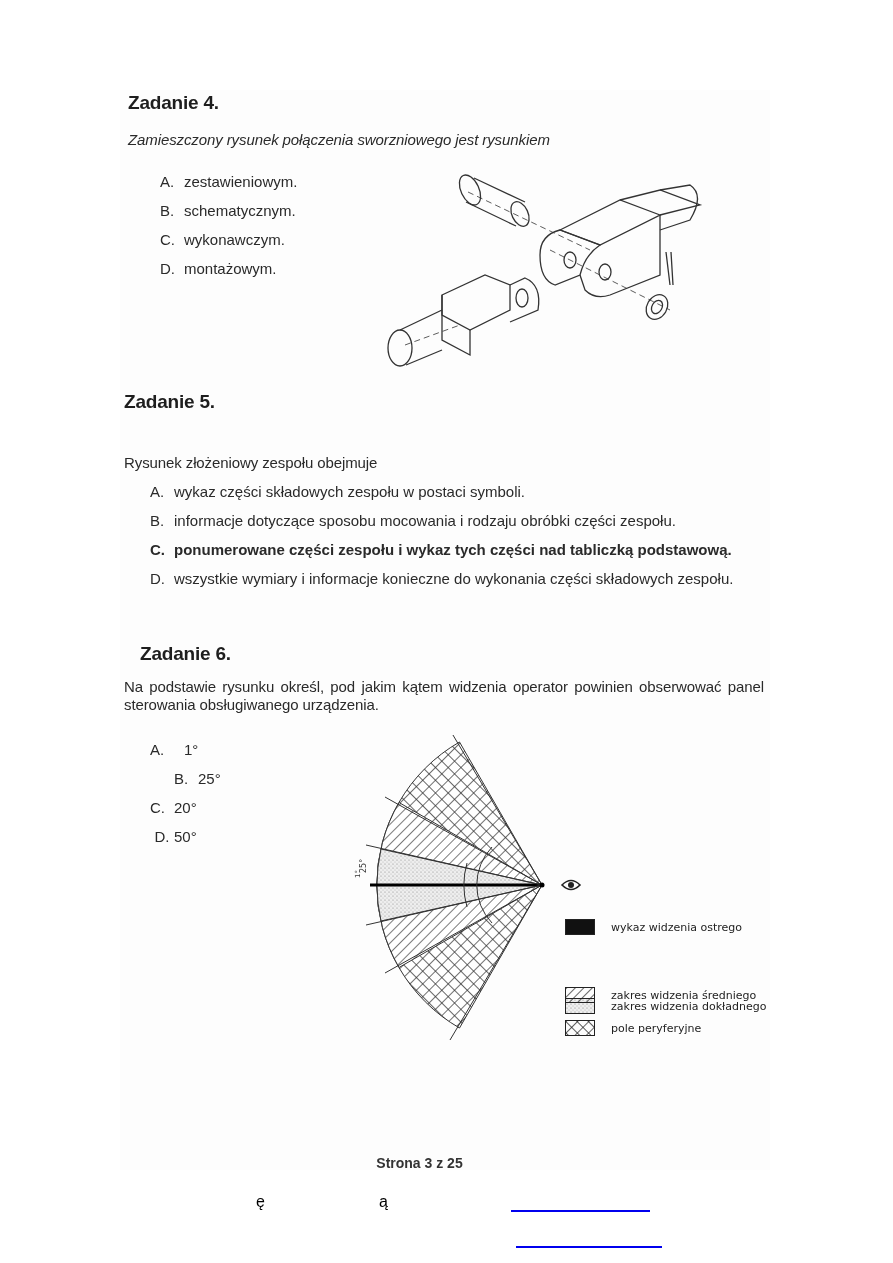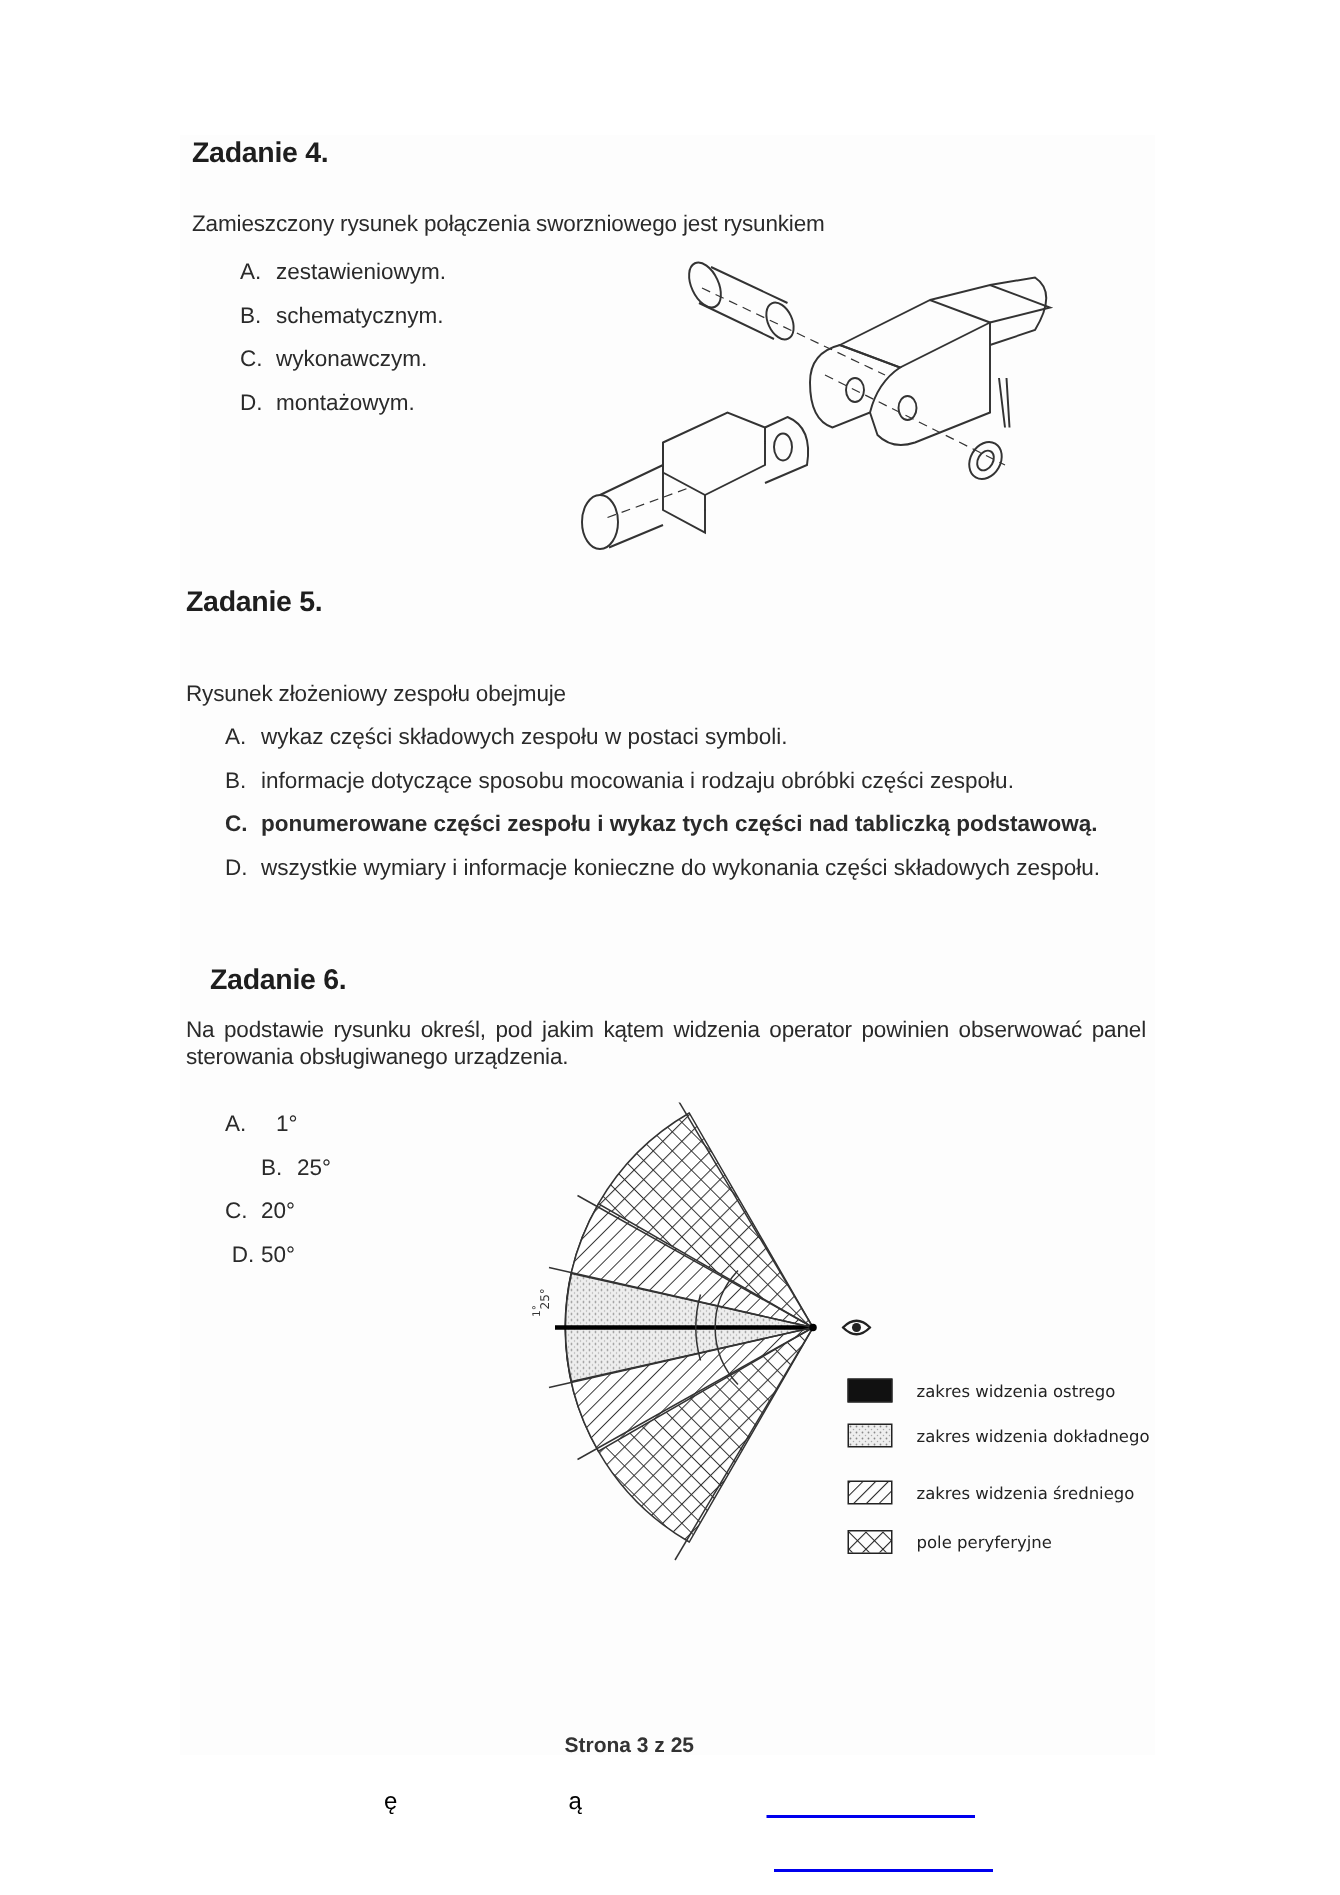--- a/index.html
+++ b/index.html
@@ -16,21 +16,21 @@
   .footer-page{position:absolute;left:0;width:839px;top:1155px;text-align:center;font-size:14px;color:#333;font-weight:bold;}
   .tail{position:absolute;font-size:16px;color:#000;}
   .link-line{position:absolute;height:2px;background:#0000ee;}
 </style>
 </head>
 <body>
 
 <div class="scan"></div>
 
 <div class="abs h" style="left:128px;top:92px;">Zadanie 4.</div>
-<div class="abs p" style="left:128px;top:141px;">Zamieszczony rysunek połączenia sworzniowego jest rysunkiem</div>
+<div class="abs p" style="left:128px;top:131px;font-style:italic;">Zamieszczony rysunek połączenia sworzniowego jest rysunkiem</div>
 <div class="abs opt" style="left:160px;top:173px;"><span class="l">A.</span><span>zestawieniowym.</span></div>
 <div class="abs opt" style="left:160px;top:202px;"><span class="l">B.</span><span>schematycznym.</span></div>
 <div class="abs opt" style="left:160px;top:231px;"><span class="l">C.</span><span>wykonawczym.</span></div>
 <div class="abs opt" style="left:160px;top:260px;"><span class="l">D.</span><span>montażowym.</span></div>
 
 <svg class="abs" style="left:370px;top:160px;" width="410" height="210" viewBox="0 0 410 210" fill="none" stroke="#333" stroke-width="1.3">
 
   <g>
     <ellipse cx="100" cy="30" rx="9" ry="16" transform="rotate(-25 100 30)"></ellipse>
     <path d="M104 18 L155 42 M96 42 L146 66"></path>
@@ -122,23 +122,23 @@
   <text x="20" y="143" font-size="7" fill="#333" font-family="DejaVu Sans, sans-serif" transform="rotate(-90 20 143)">1°</text>
 </svg>
 
 <svg class="abs" style="left:561px;top:878px;" width="20" height="14" viewBox="0 0 20 14">
   <path d="M1 7 Q10 -2 19 7 Q10 16 1 7 Z" fill="none" stroke="#222" stroke-width="1.6"></path>
   <circle cx="10" cy="7" r="3" fill="#222"></circle>
 </svg>
 
 <div class="legend-item" style="top:917px;">
   <div class="legend-sw" style="background:#111;"></div>
-  <span class="legend-txt">zakres widzenia ostrego</span>
+  <span class="legend-txt">wykaz widzenia ostrego</span>
 </div>
-<div class="legend-item" style="top:947px;">
+<div class="legend-item" style="top:996px;">
   <svg class="legend-sw" width="30" height="16" style="border:1px solid #222;">
       <rect width="30" height="16" fill="url(#dots)"></rect>
     </svg>
   <span class="legend-txt">zakres widzenia dokładnego</span>
 </div>
 <div class="legend-item" style="top:985px;">
   <svg class="legend-sw" width="30" height="16" style="border:1px solid #222;">
     <defs>
         <pattern id="d2" width="6" height="6" patternUnits="userSpaceOnUse" patternTransform="rotate(45)">
           <path d="M0 0 L0 6" stroke="#222" stroke-width="1.4"></path>

